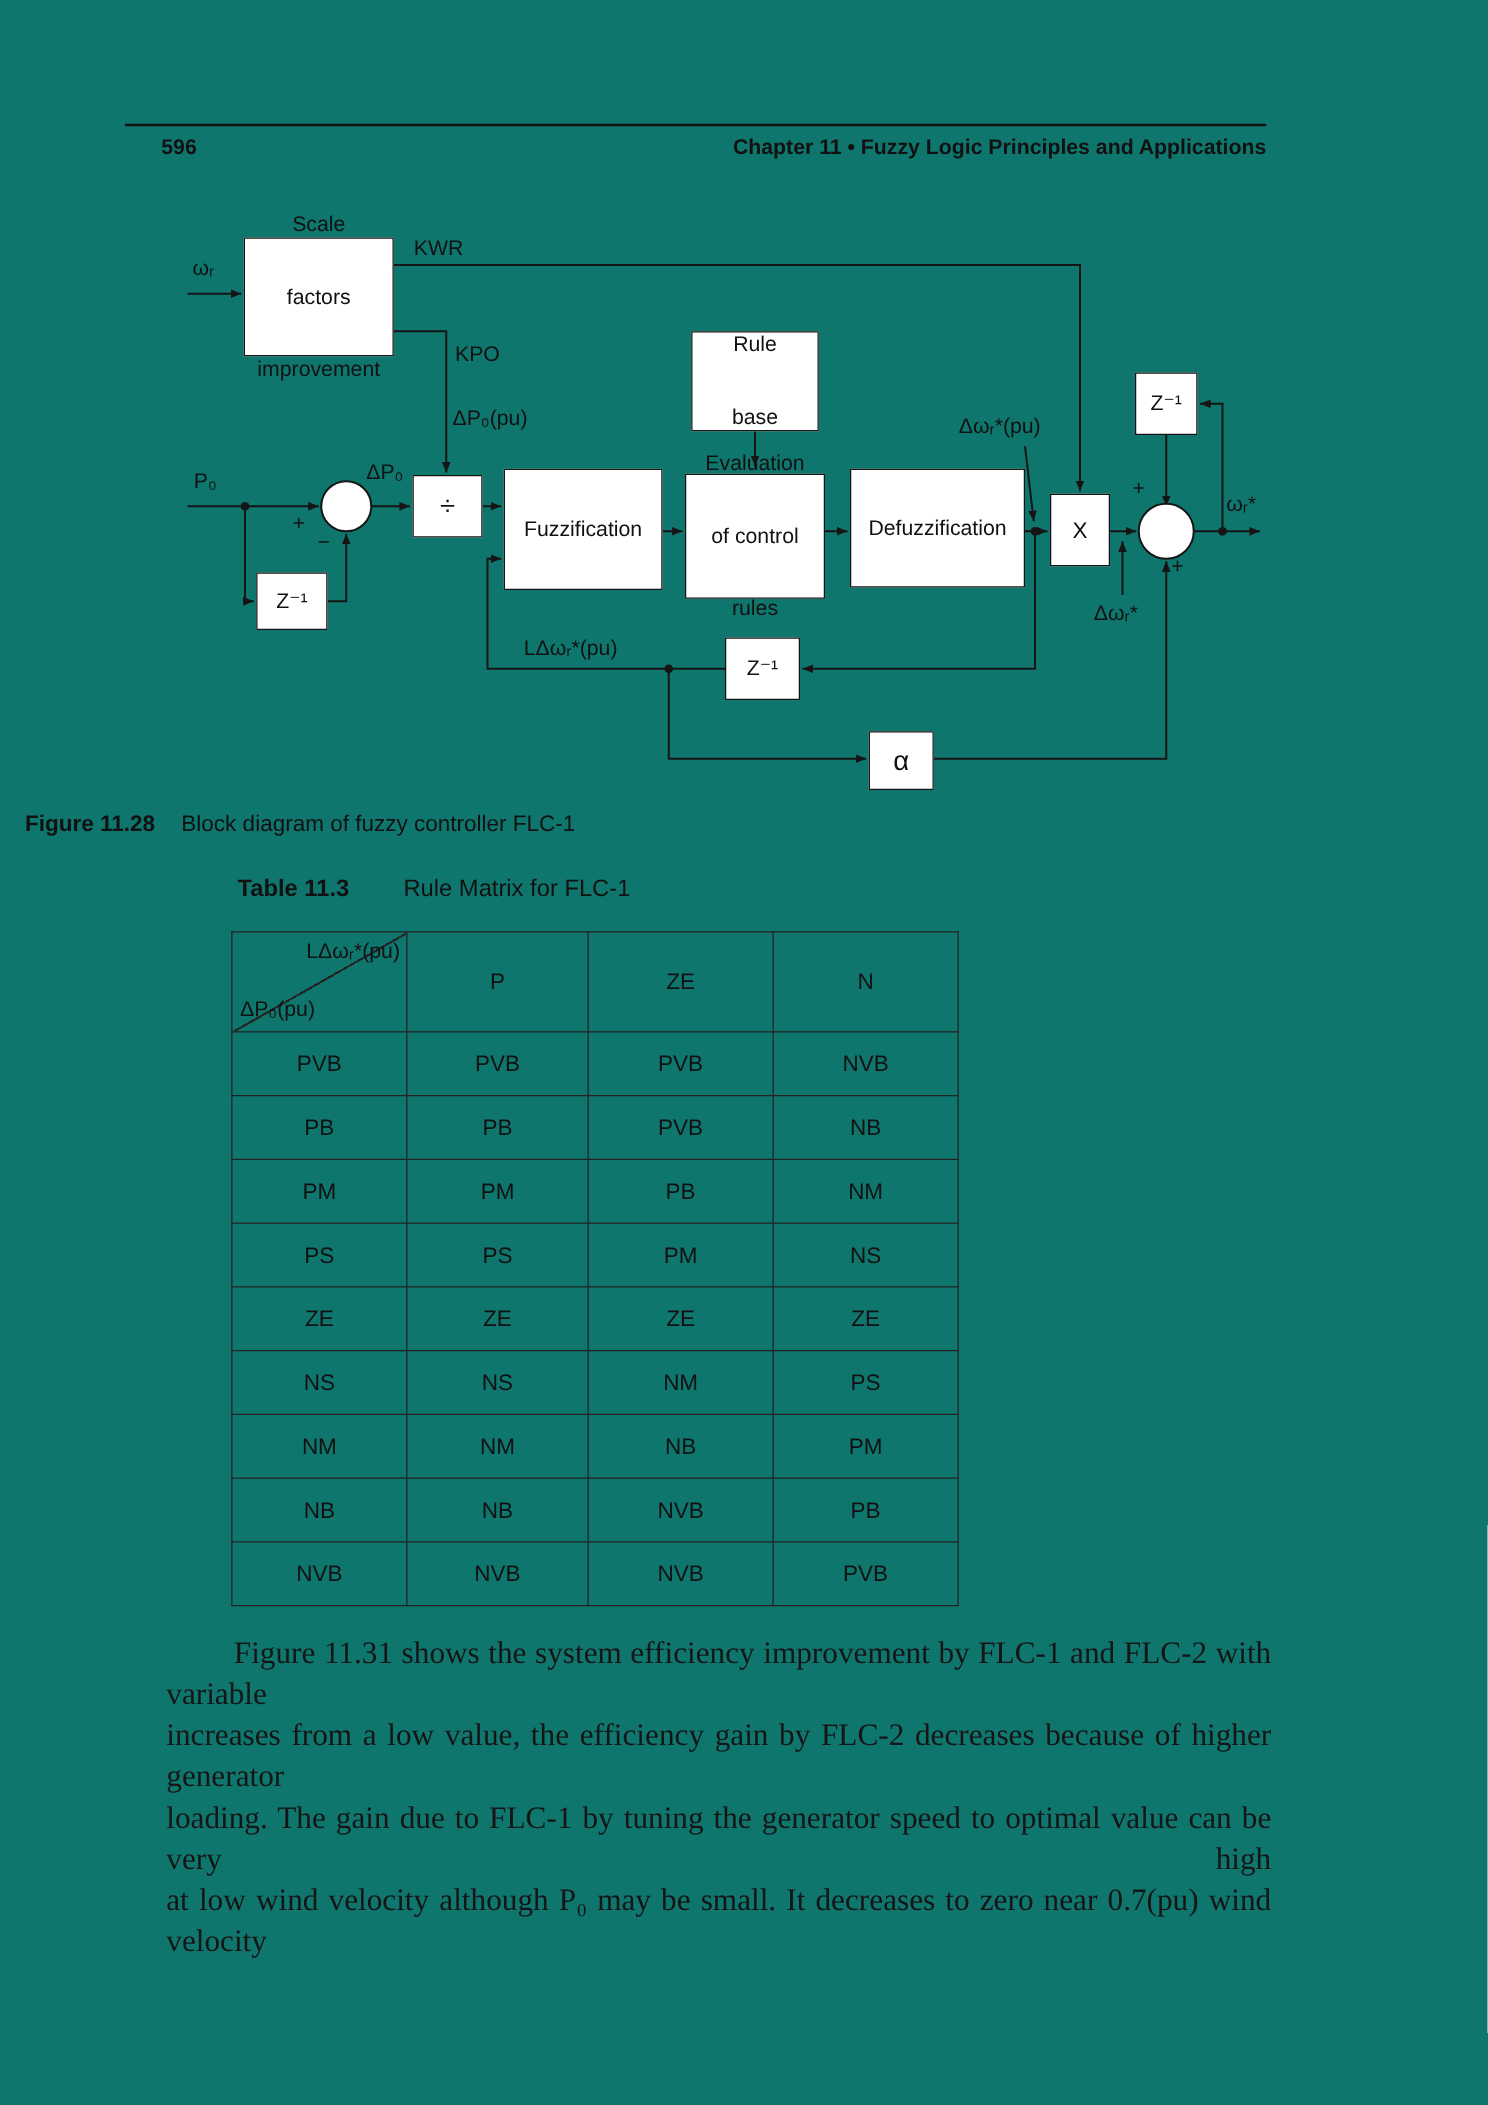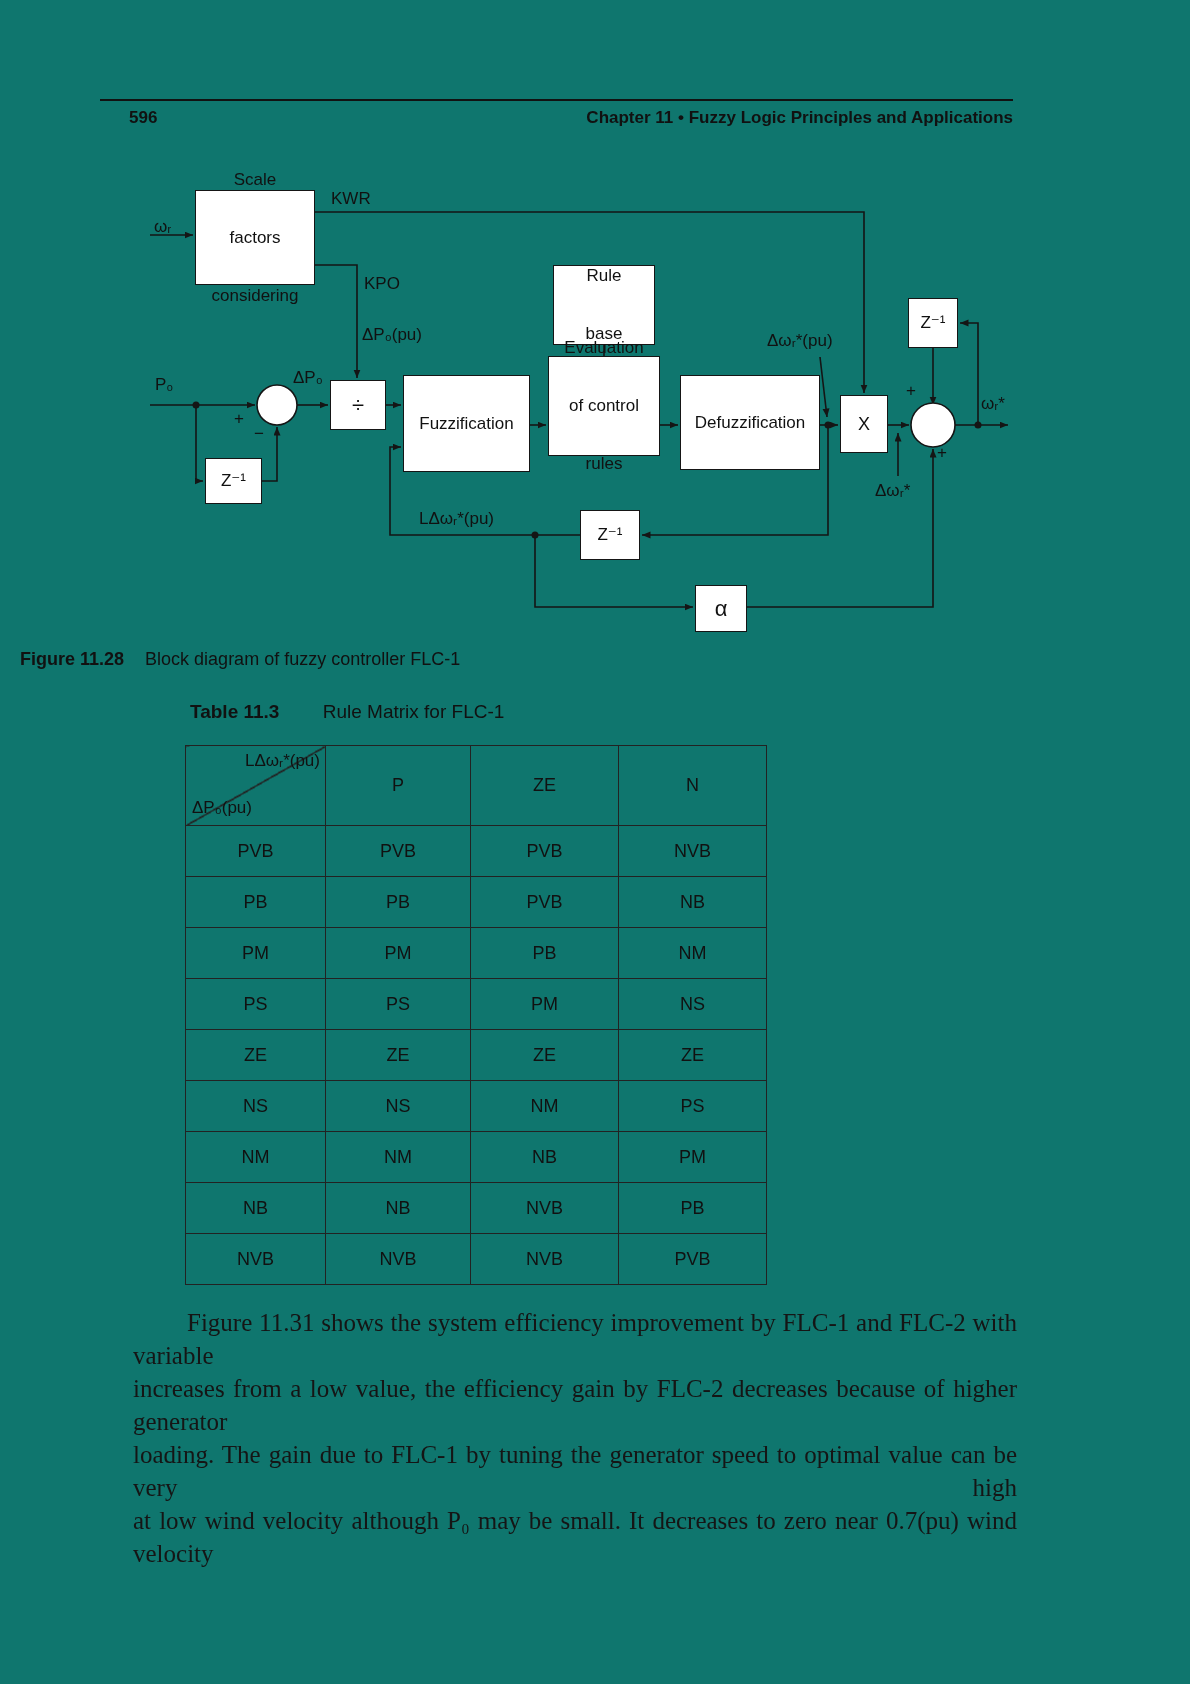--- a/index.html
+++ b/index.html
@@ -89,41 +89,41 @@
       <circle cx="196" cy="405" r="3.5"></circle>
       <circle cx="828" cy="425" r="3.5"></circle>
       <circle cx="535" cy="535" r="3.5"></circle>
       <circle cx="978" cy="425" r="3.5"></circle>
     </g>
   </svg>
 
   <div class="box" style="left:195px;top:190px;width:120px;height:95px;">
     <span>Scale</span>
     <span>factors</span>
-    <span>considering</span>
+    <span>improvement</span>
   </div>
   <div class="box big-glyph" style="left:330px;top:380px;width:56px;height:50px;">÷</div>
   <div class="box" style="left:205px;top:458px;width:57px;height:46px;">Z⁻¹</div>
   <div class="box" style="left:403px;top:375px;width:127px;height:97px;">Fuzzification</div>
   <div class="box" style="left:553px;top:265px;width:102px;height:80px;">
     <span>Rule</span>
     <span>base</span>
   </div>
-  <div class="box" style="left:548px;top:356px;width:112px;height:100px;">
+  <div class="box" style="left:548px;top:379px;width:112px;height:100px;">
     <span>Evaluation</span>
     <span>of control</span>
     <span>rules</span>
   </div>
   <div class="box" style="left:680px;top:375px;width:140px;height:95px;">Defuzzification</div>
   <div class="box" style="left:840px;top:395px;width:48px;height:58px;font-size:18px;">X</div>
   <div class="box" style="left:908px;top:298px;width:50px;height:50px;">Z⁻¹</div>
   <div class="box" style="left:580px;top:510px;width:60px;height:50px;">Z⁻¹</div>
   <div class="box big-glyph" style="left:695px;top:585px;width:52px;height:47px;">α</div>
 
-  <span class="dlabel" style="left:154px;top:217px;">ωᵣ</span>
+  <span class="dlabel" style="left:154px;top:205px;">ωᵣ</span>
   <span class="dlabel" style="left:331px;top:189px;">KWR</span>
   <span class="dlabel" style="left:364px;top:274px;">KPO</span>
   <span class="dlabel" style="left:362px;top:325px;">ΔP₀(pu)</span>
   <span class="dlabel" style="left:155px;top:375px;">P₀</span>
   <span class="dlabel" style="left:293px;top:368px;">ΔP₀</span>
   <span class="dlabel" style="left:767px;top:331px;">Δωᵣ*(pu)</span>
   <span class="dlabel" style="left:981px;top:394px;">ωᵣ*</span>
   <span class="dlabel" style="left:875px;top:481px;">Δωᵣ*</span>
   <span class="dlabel" style="left:419px;top:509px;">LΔωᵣ*(pu)</span>
   <span class="sign" style="left:234px;top:409px;">+</span>

